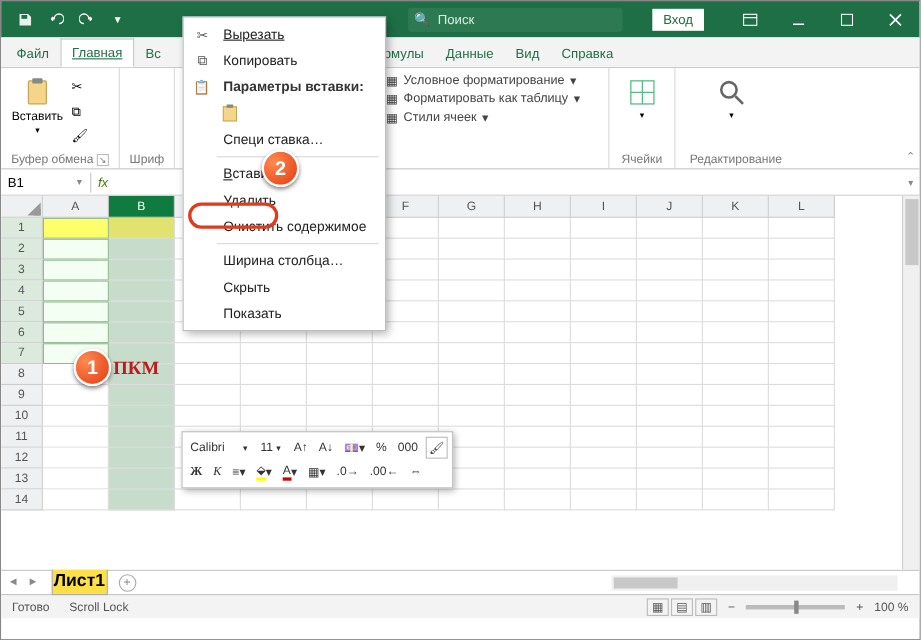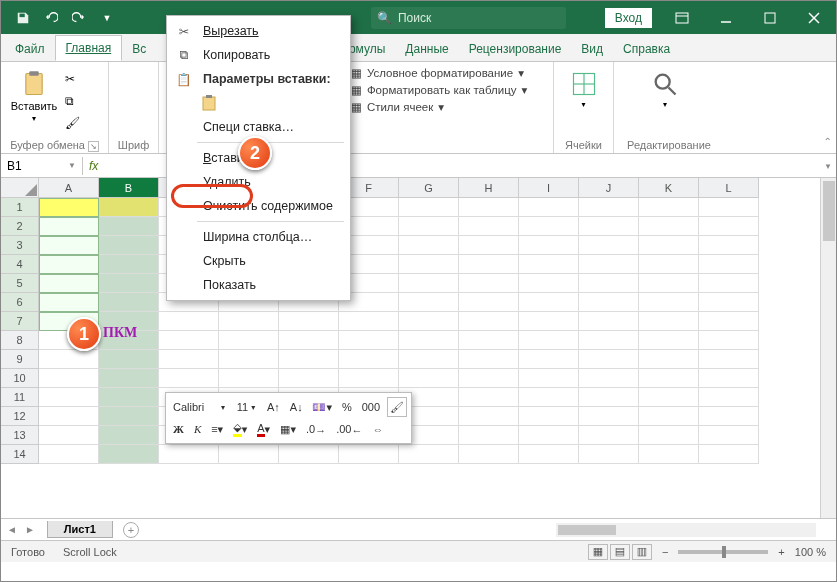--- a/index.html
+++ b/index.html
@@ -6,21 +6,21 @@
   body { font-family: "Segoe UI", Arial, sans-serif; font-size: 12px; background: #fff; width: 837px; height: 582px; overflow: hidden; border: 1px solid #888; position: relative; }
 
   
   .titlebar { background: #1e6f46; height: 33px; display: flex; align-items: center; color: #fff; position: relative; }
   .qat { display: flex; align-items: center; gap: 4px; padding: 0 10px; }
   .qat .qbtn { width: 24px; height: 24px; display: flex; align-items: center; justify-content: center; color: #fff; }
   .search-wrap { position: absolute; left: 370px; display: flex; align-items: center; background: #2d7a52; border-radius: 3px; height: 22px; padding: 0 6px; gap: 6px; width: 195px; }
   .search-wrap input { background: transparent; border: none; color: #fff; font-size: 12px; width: 150px; outline: none; }
   .search-wrap input::placeholder { color: #d7ecde; }
   .tbr { position: absolute; right: 0; display: flex; align-items: center; height: 100%; }
-  .tbr .signin { background: #fff; color: #1e6f46; font-size: 12px; padding: 3px 10px; margin-right: 8px; }
+  .tbr .signin { background: #fff; color: #1e6f46; font-size: 12px; padding: 3px 10px; margin-right: 20px; }
   .tbr .winbtn { width: 44px; height: 33px; display: flex; align-items: center; justify-content: center; color: #fff; }
 
   
   .tabs { background: #f3f3f3; height: 28px; display: flex; align-items: flex-end; border-bottom: 1px solid #c6c6c6; padding-left: 4px; position: relative; }
   .tab { padding: 5px 10px; font-size: 12px; color: #1e6f46; cursor: pointer; }
   .tab.file { color: #1e6f46; text-align: center; }
   .tab.active { background: #fff; border: 1px solid #c6c6c6; border-bottom: 1px solid #fff; color: #1e6f46; font-weight: 400; text-decoration: underline; text-decoration-color: #1e6f46; }
   .share { position: absolute; right: 10px; top: 3px; border: 1px solid #1e6f46; color: #1e6f46; padding: 2px 8px; border-radius: 3px; font-size: 12px; }
 
   
@@ -52,28 +52,28 @@
   .rowh.shade { background: #dceadd; }
   .cells { position: absolute; left: 38px; top: 20px; }
   .crow { display: flex; }
   .cell { width: 60px; height: 19px; border-right: 1px solid #dcdcdc; border-bottom: 1px solid #dcdcdc; font-size: 11px; }
   .cA { background: #fff; }
   .cA.data { background: #f3fff2; border: 1px solid #8fb98f; }
   .cA.hdr { background: #ffff6c; border: 1px solid #8fb98f; }
   .cB { background: #f3fff2; }
   .cB.sel { background: #c8dccc; }
   .cB.hdr { background: #e2e270; }
-  .pkm-label { position:absolute; left:102px; top:147px; color:#a21caf; font-family:"Times New Roman",serif; font-size:14px; font-weight:bold; }
+  .pkm-label { position:absolute; left:102px; top:147px; color:#b91c1c; font-family:"Times New Roman",serif; font-size:17px; font-weight:bold; }
   .scroll-v { position:absolute; right:0; top:0; width:16px; height:100%; background:#f0f0f0; border-left:1px solid #d0d0d0; }
   .scroll-v .thumb{position:absolute; left:2px; top:3px; width:12px; height:60px; background:#c8c8c8;}
 
   
   .sheetbar { height: 22px; background: #fff; border-top: 1px solid #c6c6c6; display: flex; align-items: center; position: relative; }
   .sheet-nav { display: flex; padding: 0 6px; gap: 8px; color: #888; font-size: 10px; }
-  .sheet-tab { border: 1px solid #aeaeae; border-top: none; padding: 2px 16px; font-size: 11px; background: #e5e5e5; margin-left: 6px; font-weight:bold;}
+  .sheet-tab { border: 1px solid #aeaeae; border-top: none; padding: 2px 1px; font-size: 16px; background: #fde047; margin-left: 6px; font-weight:bold;}
   .add-sheet { margin-left: 10px; width: 16px; height: 16px; border:1px solid #aaa; border-radius:50%; display:flex;align-items:center;justify-content:center;color:#888;font-size:11px;}
   .hscroll { position:absolute; right:20px; width:260px; height:14px; background:#f0f0f0; }
   .hscroll .hthumb{position:absolute; left:2px; top:2px; height:10px; width:58px; background:#c8c8c8;}
 
   
   .statusbar { height: 22px; background: #f3f3f3; border-top: 1px solid #c6c6c6; display: flex; align-items: center; font-size: 11px; color: #555; padding: 0 10px; justify-content: space-between; }
   .statusbar .right { display: flex; align-items: center; gap: 10px; }
   .viewbtns { display: flex; gap: 2px; }
   .viewbtns .vb { width: 20px; height: 16px; border:1px solid #bbb; display:flex;align-items:center;justify-content:center;}
   .zoom-slider { width: 90px; height: 4px; background: #bbb; position: relative; }
@@ -153,21 +153,20 @@
       </div>
   </div>
 </div>
 
 <div class="tabs">
   <div class="tab file">Файл</div>
   <div class="tab active">Главная</div>
   <div class="tab">Вс</div>
   <div class="tab" style="margin-left:176px">ормулы</div>
   <div class="tab">Данные</div>
-  <div class="tab">Рецензирование</div>
   <div class="tab">Вид</div>
   <div class="tab">Справка</div>
 </div>
 
 <div class="ribbon">
   <div class="group" style="width:108px">
     <div class="group-body">
       <div class="bigbtn">
         <svg viewBox="0 0 24 24">
             <rect x="5" y="3" width="14" height="18" rx="1" fill="#f5d58a" stroke="#c9a651"></rect>

